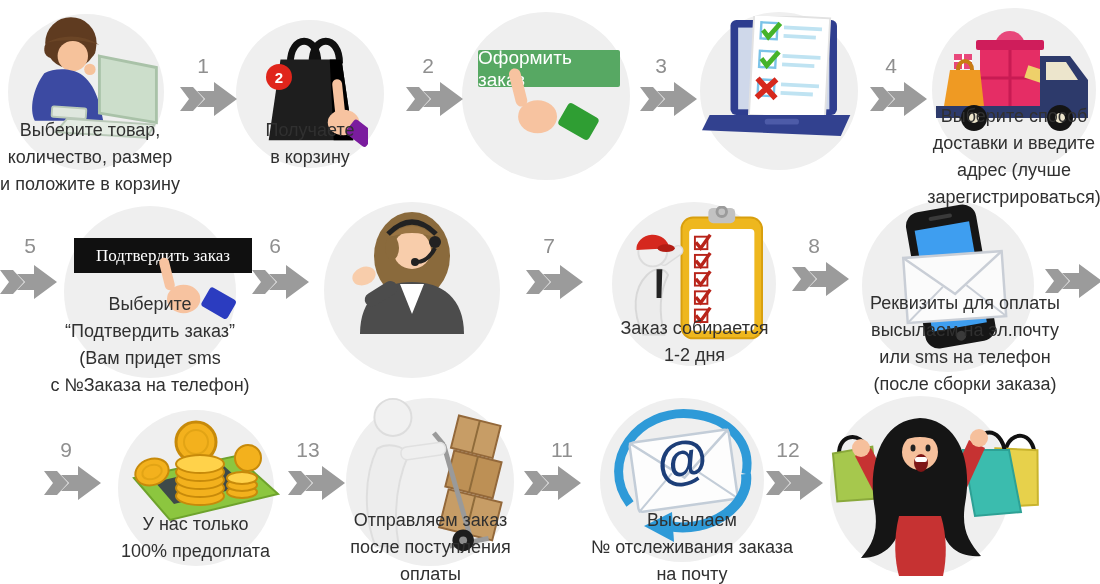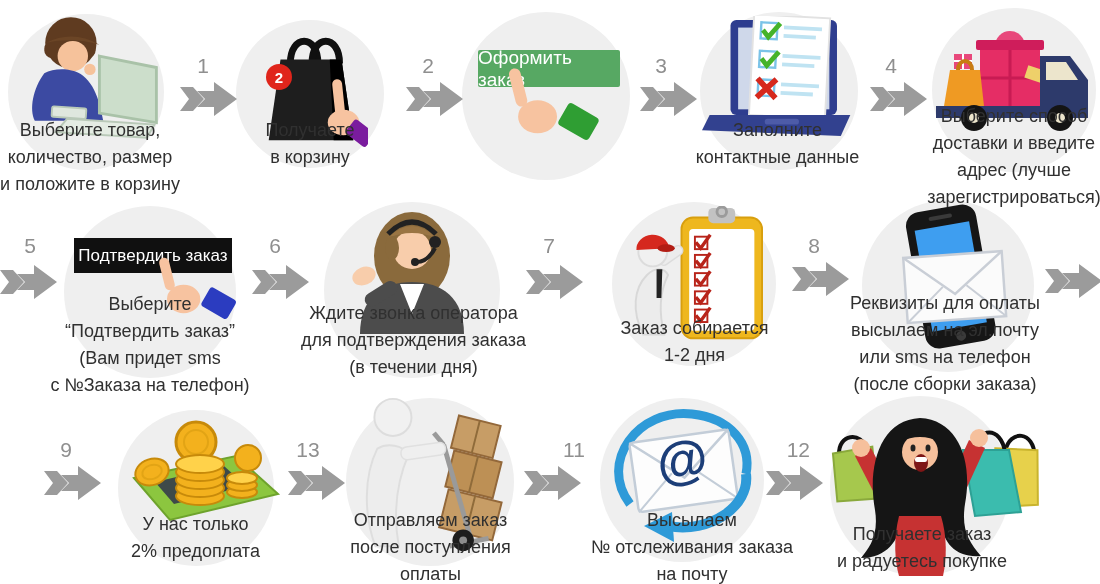--- a/index.html
+++ b/index.html
@@ -112,22 +112,20 @@
       <rect x="84" y="40" width="40" height="4" fill="#bfe3f2"></rect>
         <rect x="84" y="49" width="34" height="4" fill="#bfe3f2"></rect>
       <rect x="60" y="68" width="17" height="17" fill="#fff" stroke="#7bc3e8" stroke-width="2.5"></rect>
       <path d="M59 67 l20 20 M79 67 l-20 20" stroke="#d6281c" stroke-width="6"></path>
       <rect x="84" y="70" width="40" height="4" fill="#bfe3f2"></rect>
         <rect x="84" y="79" width="34" height="4" fill="#bfe3f2"></rect>
     </g>
     <polygon points="8,104 156,104 146,126 0,120" fill="#32418f"></polygon>
     <rect x="66" y="108" width="36" height="6" rx="3" fill="#4d5ba8"></rect>
   </svg>
-  <div class="cap" style="left:660px;top:117px;width:235px;">Заполните
-контактные данные</div>
 
   <div class="num" style="left:869px;top:54px;">4</div>
   <div class="arrow" style="left:870px;top:80px;">
     <svg width="58" height="38" viewBox="0 0 58 38">
         <polygon points="0,7 13,7 24,19 13,31 0,31 9,19" fill="#9b9b9b"></polygon>
         <polygon points="17,11 34,11 34,2 57,19 34,36 34,27 17,27 25,19" fill="#9b9b9b"></polygon>
       </svg>
   </div>
 
   <div class="circle" style="left:932px;top:8px;width:164px;height:164px;"></div>
@@ -156,21 +154,21 @@
 
   <div class="num" style="left:8px;top:234px;">5</div>
   <div class="arrow" style="left:0px;top:263px;">
     <svg width="58" height="38" viewBox="0 0 58 38">
         <polygon points="0,7 13,7 24,19 13,31 0,31 9,19" fill="#9b9b9b"></polygon>
         <polygon points="17,11 34,11 34,2 57,19 34,36 34,27 17,27 25,19" fill="#9b9b9b"></polygon>
       </svg>
   </div>
 
   <div class="circle" style="left:64px;top:206px;width:172px;height:172px;"></div>
-  <div class="btn btn-black" style="left:74px;top:238px;width:158px;height:35px;">Подтвердить заказ</div>
+  <div class="btn btn-black" style="left:74px;top:238px;width:178px;height:35px;font-family:Liberation Serif, serif;">Подтвердить заказ</div>
   <svg class="icon" style="left:152px;top:252px;z-index:3;" width="100" height="74" viewBox="0 0 120 76">
     <rect x="12" y="0" width="12" height="40" rx="6" fill="#f7c3a0" transform="rotate(-14 18 20)"></rect>
     <ellipse cx="38" cy="50" rx="20" ry="17" fill="#f7c3a0"></ellipse>
     <rect x="62" y="42" width="36" height="26" rx="4" fill="#2b3cc0" transform="rotate(30 80 55)"></rect>
   </svg>
   <div class="cap" style="left:32px;top:291px;width:236px;">Выберите
 “Подтвердить заказ”
 (Вам придет sms
 с №Заказа на телефон)</div>
 
@@ -190,23 +188,20 @@
     <path d="M52 30 Q76 6 100 30" stroke="#222222" stroke-width="5" fill="none"></path>
     <circle cx="99" cy="38" r="6" fill="#222222"></circle>
     <path d="M99 44 Q92 58 80 58" stroke="#222222" stroke-width="4" fill="none"></path>
     <circle cx="79" cy="58" r="4" fill="#222222"></circle>
     <ellipse cx="56" cy="44" rx="7" ry="12" fill="#8a6a3c"></ellipse>
     <path d="M24 130 C24 94 46 78 76 78 C106 78 128 94 128 130 Z" fill="#4c4c4c"></path>
     <polygon points="64,80 88,80 76,110" fill="#ffffff"></polygon>
     <rect x="28" y="86" width="36" height="14" rx="7" fill="#4c4c4c" transform="rotate(-32 40 93)"></rect>
     <ellipse cx="28" cy="72" rx="12" ry="9" fill="#f8cdab" transform="rotate(-22 28 72)"></ellipse>
   </svg>
-  <div class="cap" style="left:266px;top:300px;width:295px;">Ждите звонка оператора
-для подтверждения заказа
-(в течении дня)</div>
 
   <div class="num" style="left:527px;top:234px;">7</div>
   <div class="arrow" style="left:526px;top:263px;">
     <svg width="58" height="38" viewBox="0 0 58 38">
         <polygon points="0,7 13,7 24,19 13,31 0,31 9,19" fill="#9b9b9b"></polygon>
         <polygon points="17,11 34,11 34,2 57,19 34,36 34,27 17,27 25,19" fill="#9b9b9b"></polygon>
       </svg>
   </div>
 
   <div class="circle" style="left:612px;top:202px;width:164px;height:164px;"></div>
@@ -252,21 +247,21 @@
       <rect x="50" y="22" width="56" height="104" fill="#3e9ef0"></rect>
       <rect x="66" y="11" width="24" height="4" rx="2" fill="#3a3a3a"></rect>
       <circle cx="78" cy="135" r="5" fill="#3a3a3a"></circle>
       <g transform="rotate(6 78 86)">
         <rect x="30" y="52" width="100" height="66" fill="#fbfbfb" stroke="#c9ced6" stroke-width="2.5"></rect>
         <path d="M30 52 L80 92 L130 52" fill="none" stroke="#c9ced6" stroke-width="2.5"></path>
         <path d="M30 118 L68 84 M130 118 L92 84" fill="none" stroke="#c9ced6" stroke-width="2"></path>
       </g>
     </g>
   </svg>
-  <div class="cap" style="left:836px;top:290px;width:218px;">Реквизиты для оплаты
+  <div class="cap" style="left:856px;top:290px;width:218px;">Реквизиты для оплаты
 высылаем на эл.почту
 или sms на телефон
 (после сборки заказа)</div>
 
   <div class="arrow" style="left:1045px;top:262px;">
     <svg width="58" height="38" viewBox="0 0 58 38">
         <polygon points="0,7 13,7 24,19 13,31 0,31 9,19" fill="#9b9b9b"></polygon>
         <polygon points="17,11 34,11 34,2 57,19 34,36 34,27 17,27 25,19" fill="#9b9b9b"></polygon>
       </svg>
   </div>
@@ -293,21 +288,21 @@
       <ellipse cx="92" cy="58" rx="24" ry="9" fill="#ffd24a"></ellipse>
       <ellipse cx="134" cy="86" rx="15" ry="6"></ellipse>
         <ellipse cx="134" cy="79" rx="15" ry="6"></ellipse>
       <ellipse cx="134" cy="72" rx="15" ry="6" fill="#ffd24a"></ellipse>
       <circle cx="140" cy="52" r="13"></circle>
       <ellipse cx="44" cy="66" rx="17" ry="13" transform="rotate(-18 44 66)"></ellipse>
     </g>
     <ellipse cx="44" cy="66" rx="10" ry="7" fill="none" stroke="#e2a415" stroke-width="2" transform="rotate(-18 44 66)"></ellipse>
   </svg>
   <div class="cap" style="left:103px;top:511px;width:185px;">У нас только
-2% предоплата</div>
+100% предоплата</div>
 
   <div class="num" style="left:286px;top:438px;">13</div>
   <div class="arrow" style="left:288px;top:464px;">
     <svg width="58" height="38" viewBox="0 0 58 38">
         <polygon points="0,7 13,7 24,19 13,31 0,31 9,19" fill="#9b9b9b"></polygon>
         <polygon points="17,11 34,11 34,2 57,19 34,36 34,27 17,27 25,19" fill="#9b9b9b"></polygon>
       </svg>
   </div>
 
   <div class="circle" style="left:346px;top:398px;width:168px;height:168px;"></div>
@@ -324,21 +319,21 @@
     <circle cx="116" cy="152" r="11" fill="#1d1d1d"></circle>
       <circle cx="116" cy="152" r="4" fill="#8c8c8c"></circle>
     <circle cx="44" cy="26" r="19" fill="#f1f1f1" stroke="#dddddd" stroke-width="2"></circle>
     <path d="M28 58 C14 86 14 126 26 158 L50 158 C44 124 48 92 60 64 C54 54 38 52 28 58 Z" fill="#ededed" stroke="#dedede" stroke-width="2"></path>
     <rect x="52" y="54" width="46" height="13" rx="6" fill="#efefef" stroke="#e0e0e0" stroke-width="1.5" transform="rotate(-8 75 60)"></rect>
   </svg>
   <div class="cap" style="left:328px;top:507px;width:205px;">Отправляем заказ
 после поступления
 оплаты</div>
 
-  <div class="num" style="left:552px;top:438px;">11</div>
+  <div class="num" style="left:540px;top:438px;">11</div>
   <div class="arrow" style="left:524px;top:464px;">
     <svg width="58" height="38" viewBox="0 0 58 38">
         <polygon points="0,7 13,7 24,19 13,31 0,31 9,19" fill="#9b9b9b"></polygon>
         <polygon points="17,11 34,11 34,2 57,19 34,36 34,27 17,27 25,19" fill="#9b9b9b"></polygon>
       </svg>
   </div>
 
   <div class="circle" style="left:600px;top:398px;width:164px;height:164px;"></div>
   <svg class="icon" style="left:600px;top:396px;" width="164" height="152" viewBox="0 0 164 152">
     <path d="M30 108 C-2 66 38 12 92 18 C130 22 152 48 146 78" stroke="#2e9ad8" stroke-width="9" fill="none"></path>
@@ -348,21 +343,21 @@
       <path d="M34 110 L72 76 M134 110 L96 76" fill="none" stroke="#c3cdd8" stroke-width="2"></path>
       <text x="84" y="82" text-anchor="middle" font-size="52" font-weight="bold" fill="#1c3e78">@</text>
     </g>
     <path d="M146 78 C150 110 110 138 68 130" stroke="#2e9ad8" stroke-width="10" fill="none"></path>
     <polygon points="72,116 44,130 74,146" fill="#2e9ad8"></polygon>
   </svg>
   <div class="cap" style="left:582px;top:507px;width:220px;">Высылаем
 № отслеживания заказа
 на почту</div>
 
-  <div class="num" style="left:766px;top:438px;text-align:right;">12</div>
+  <div class="num" style="left:766px;top:438px;">12</div>
   <div class="arrow" style="left:766px;top:464px;">
     <svg width="58" height="38" viewBox="0 0 58 38">
         <polygon points="0,7 13,7 24,19 13,31 0,31 9,19" fill="#9b9b9b"></polygon>
         <polygon points="17,11 34,11 34,2 57,19 34,36 34,27 17,27 25,19" fill="#9b9b9b"></polygon>
       </svg>
   </div>
 
   <div class="circle" style="left:830px;top:396px;width:180px;height:180px;"></div>
   <svg class="icon" style="left:795px;top:390px;" width="250" height="186" viewBox="0 0 250 186">
     <g transform="rotate(-10 60 85)">
@@ -381,16 +376,14 @@
     <circle cx="184" cy="48" r="9" fill="#f6c09c"></circle>
     <path d="M125 28 C85 30 72 76 80 120 C84 146 74 158 66 168 C92 168 104 150 106 132 L146 132 C148 154 162 168 186 166 C174 152 166 140 170 114 C178 72 164 30 125 28 Z" fill="#151515"></path>
     <circle cx="125" cy="62" r="18" fill="#f6c09c"></circle>
     <path d="M105 52 Q125 32 145 52 Q125 42 105 52 Z" fill="#151515"></path>
     <ellipse cx="118" cy="58" rx="2.5" ry="3.5" fill="#222222"></ellipse>
     <ellipse cx="133" cy="58" rx="2.5" ry="3.5" fill="#222222"></ellipse>
     <ellipse cx="126" cy="73" rx="7" ry="9" fill="#7e1616"></ellipse>
     <rect x="120" y="67" width="12" height="5" rx="2" fill="#ffffff"></rect>
     <path d="M104 126 C98 150 100 172 104 186 L148 186 C152 168 152 146 146 126 Z" fill="#c63232"></path>
   </svg>
-  <div class="cap" style="left:812px;top:521px;width:220px;">Получаете заказ
-и радуетесь покупке</div>
 
 </div>
 
 </body></html>

